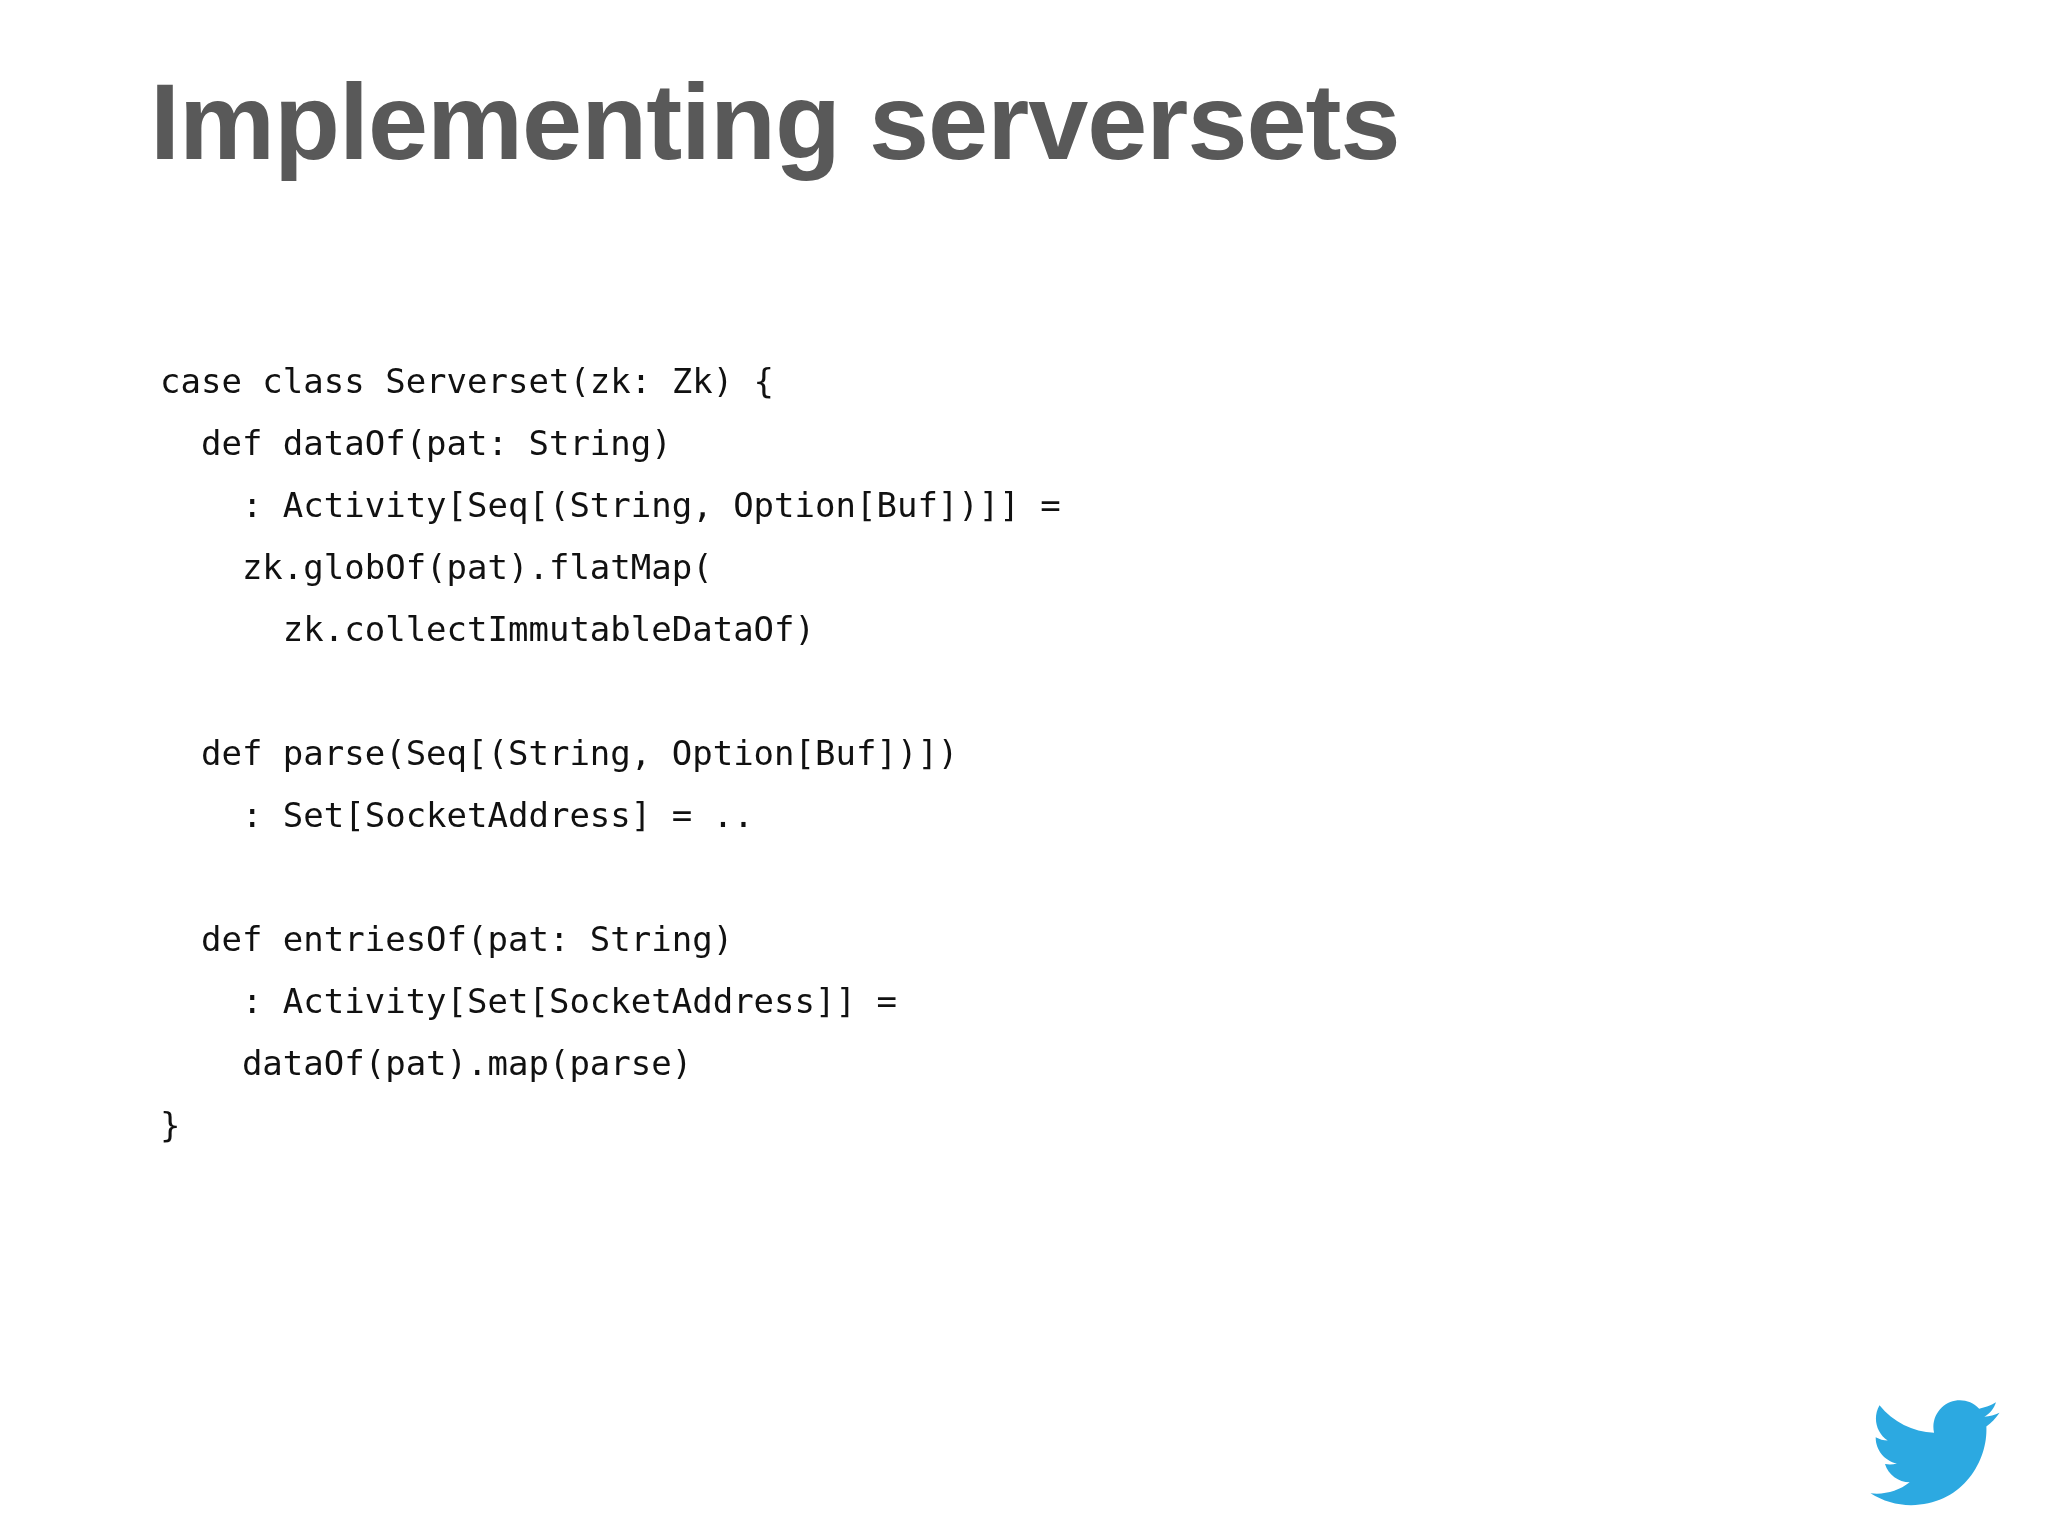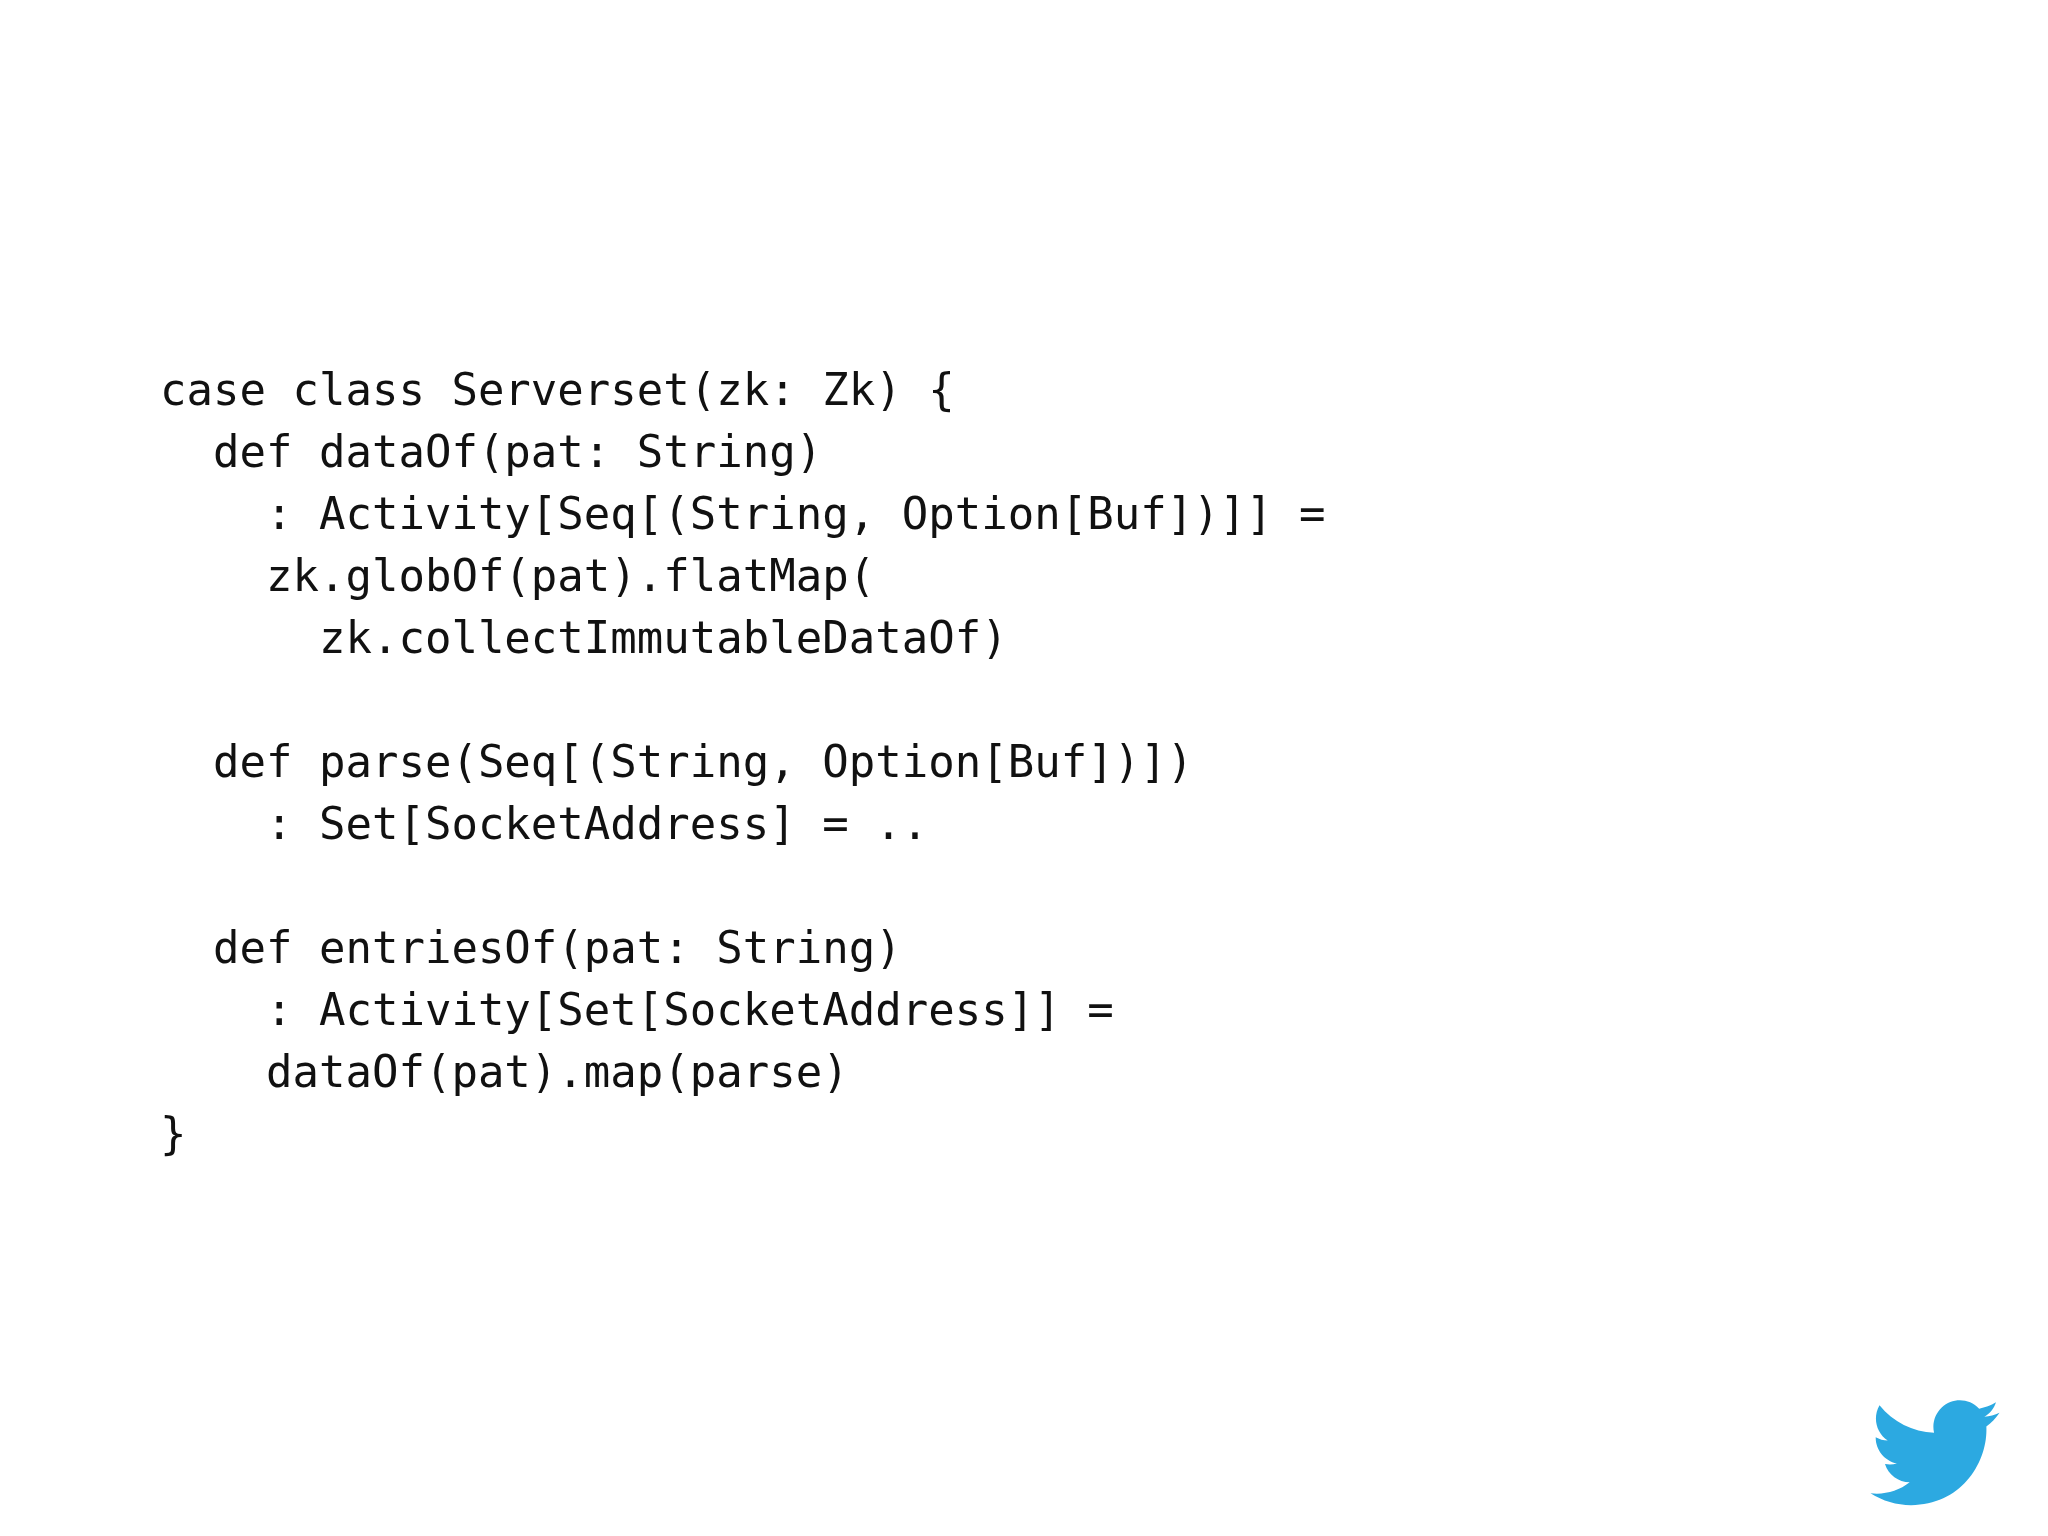--- a/index.html
+++ b/index.html
@@ -27,23 +27,23 @@
     font-size: 108px;
     line-height: 1.15;
     letter-spacing: -1px;
     color: #595959;
     white-space: pre;
   }
 
   .code-block {
     position: absolute;
     left: 160px;
-    top: 359px;
+    top: 350px;
     font-family: "DejaVu Sans Mono", monospace;
-    font-size: 44px;
+    font-size: 34px;
     line-height: 62px;
     color: #111111;
     white-space: pre;
     letter-spacing: 0px;
   }
 
   .code-line {
     white-space: pre;
     min-height: 62px;
     display: block;
@@ -56,20 +56,21 @@
     width: 130px;
     height: 110px;
   }
   .twitter-logo svg { display: block; width: 100%; height: 100%; }
 </style>
 </head>
 <body>
 
 <div class="slide" style="background: rgb(255, 255, 255);">
 
+  <h1 class="slide-title" style="color: rgb(89, 89, 89);">Implementing serversets</h1>
 
   <pre class="code-block" style="color: rgb(17, 17, 17);"><code><span class="code-line">case class Serverset(zk: Zk) {</span><span class="code-line">  def dataOf(pat: String)</span><span class="code-line">    : Activity[Seq[(String, Option[Buf])]] =</span><span class="code-line">    zk.globOf(pat).flatMap(</span><span class="code-line">      zk.collectImmutableDataOf)</span><span class="code-line"></span><span class="code-line">  def parse(Seq[(String, Option[Buf])])</span><span class="code-line">    : Set[SocketAddress] = ..</span><span class="code-line"></span><span class="code-line">  def entriesOf(pat: String)</span><span class="code-line">    : Activity[Set[SocketAddress]] =</span><span class="code-line">    dataOf(pat).map(parse)</span><span class="code-line">}</span></code></pre>
 
   <div class="twitter-logo">
     <svg viewBox="0 0 248 204" xmlns="http://www.w3.org/2000/svg" aria-hidden="true">
       <path id="twitter-bird-path" d="M221.95 51.29c.15 2.17.15 4.34.15 6.53 0 66.73-50.8 143.69-143.69 143.69v-.04c-27.44.04-54.31-7.82-77.41-22.64 3.99.48 8 .72 12.02.73 22.74.02 44.83-7.61 62.72-21.66-21.61-.41-40.56-14.5-47.18-35.07 7.57 1.46 15.37 1.16 22.8-.87-23.56-4.76-40.51-25.46-40.51-49.5v-.64c7.02 3.91 14.88 6.08 22.92 6.32C11.58 63.31 4.74 33.79 18.14 10.71c25.64 31.55 63.47 50.73 104.08 52.76-4.07-17.54 1.49-35.92 14.61-48.25 20.34-19.12 52.33-18.14 71.45 2.19 11.31-2.23 22.15-6.38 32.07-12.26-3.77 11.69-11.66 21.62-22.2 27.93 10.01-1.18 19.79-3.86 29-7.95-6.78 10.16-15.32 19.01-25.2 26.16z" fill="#2CA9E1"></path>
     </svg>
   </div>
 
 </div>

